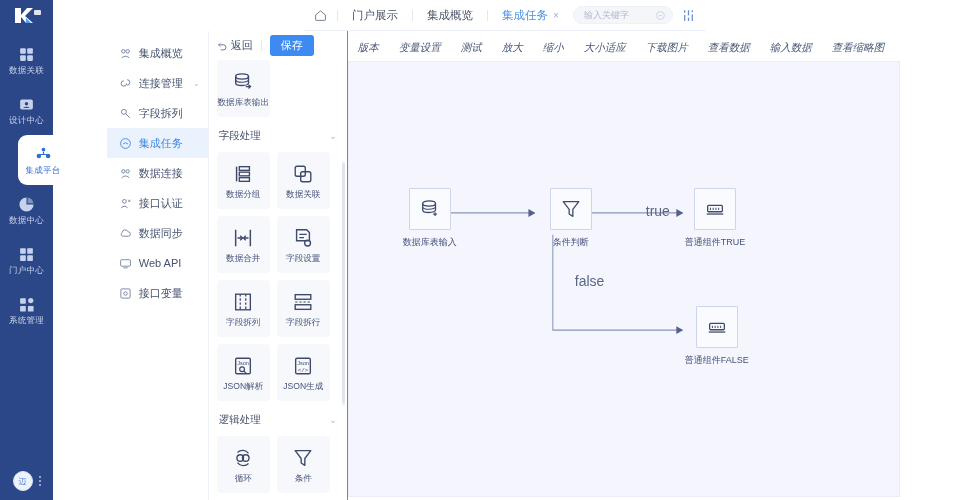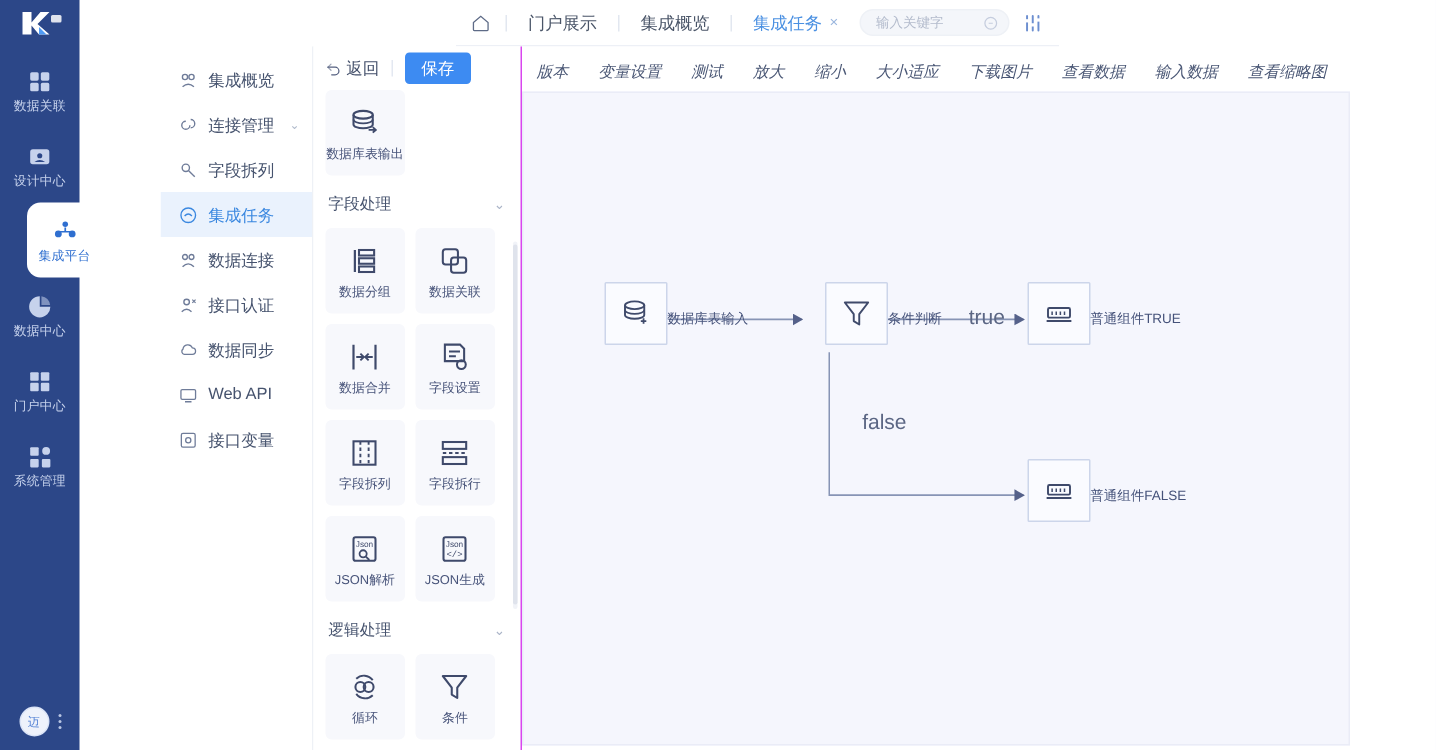--- a/index.html
+++ b/index.html
@@ -126,21 +126,21 @@
     gap: 0; padding-right: 6px; background: #fff;
   }
   .ct-btn {
     font-size: 10.5px; color: #4a5775; padding: 0 10px; cursor: pointer;
     background: none; border: 0; font-family: inherit; white-space: nowrap; font-style: italic;
   }
   .canvas {
     flex: 1; background: #f5f6fd; position: relative; overflow: hidden;
     border: 1px solid #eaecf7;
   }
-  .node { position: absolute; display: flex; flex-direction: row; align-items: center; cursor: move; }
+  .node { position: absolute; display: flex; flex-direction: column; align-items: center; cursor: move; }
   .node-box {
     width: 42px; height: 42px; background: #fafbff; border: 1px solid #ccd5ea;
     display: flex; align-items: center; justify-content: center; border-radius: 1px;
   }
   .node-label { margin-top: 6px; font-size: 9px; color: #45527a; white-space: nowrap; }
   .edge-label { position: absolute; font-size: 14px; color: #5b6684; }
   svg.wires { position: absolute; inset: 0; width: 100%; height: 100%; pointer-events: none; }
 </style>
 </head>
 <body>

